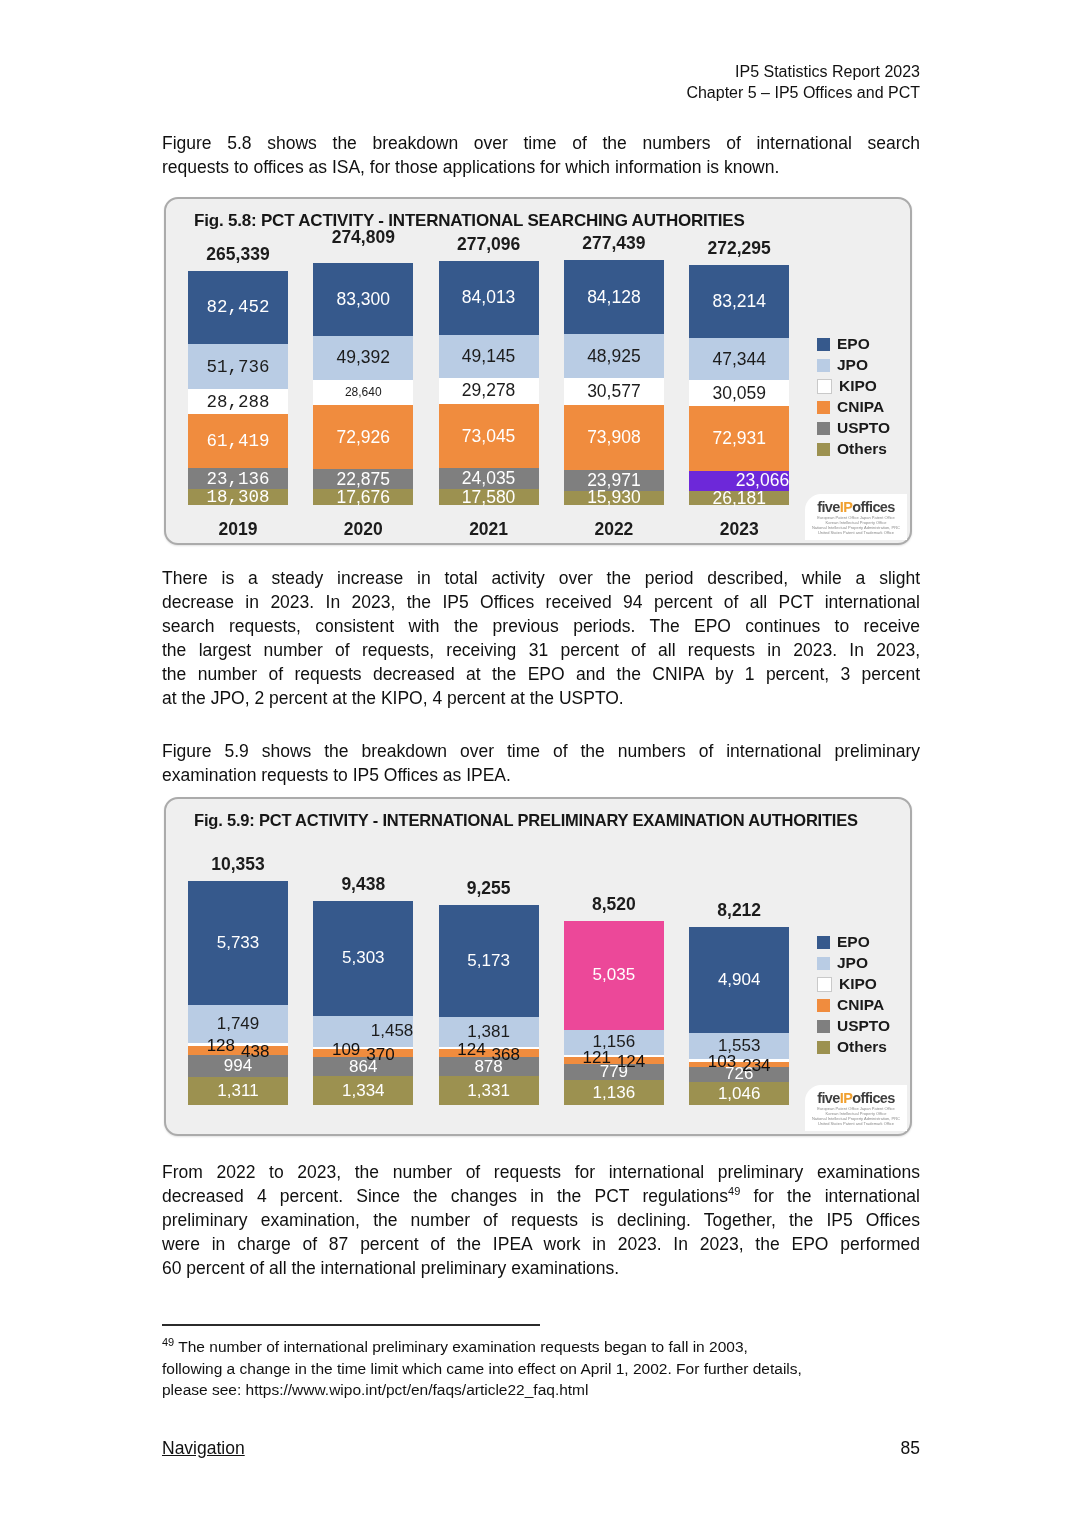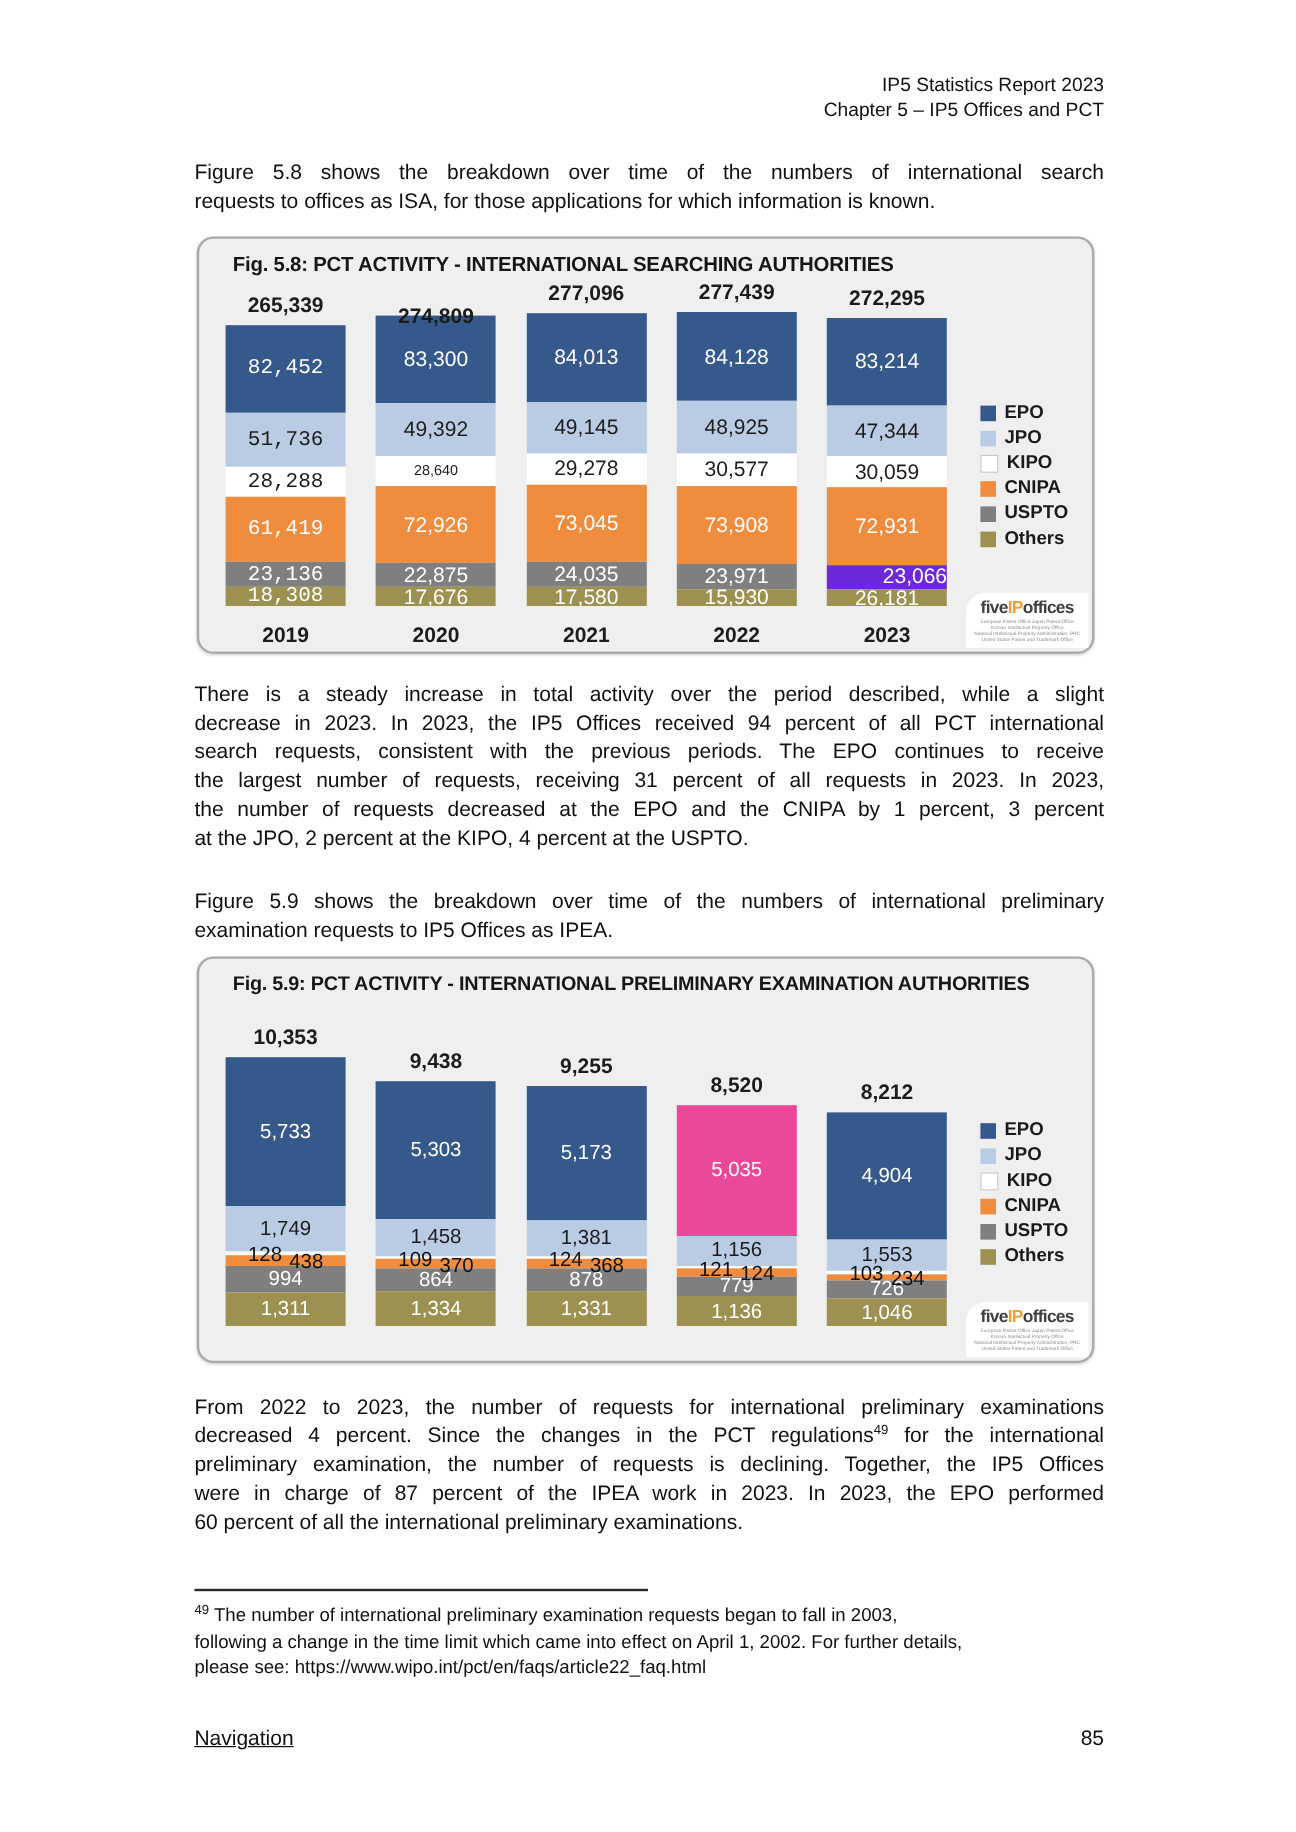--- a/index.html
+++ b/index.html
@@ -110,21 +110,21 @@
         <div class="seg" style="height: 64.3207px; background: rgb(240, 140, 62);">
           <span style="color: rgb(255, 255, 255); font-size: 17.5px;">72,926</span>
         </div>
         <div class="seg" style="height: 20.1758px; background: rgb(127, 127, 127);">
           <span style="color: rgb(255, 255, 255); font-size: 17.5px;">22,875</span>
         </div>
         <div class="seg" style="height: 15.5902px; background: rgb(156, 145, 80);">
           <span style="color: rgb(255, 255, 255); font-size: 17.5px;">17,676</span>
         </div>
       </div>
-      <div class="total-label" style="left: 134.3px; width: 126px; top: 54px;">274,809</div>
+      <div class="total-label" style="left: 134.3px; width: 126px; top: 28px;">274,809</div>
       <div class="year-label" style="left: 134.3px; width: 126px; top: 320px;">2020</div>
       <div class="bar" style="left: 272.6px; top: 61.6013px; width: 100px; height: 244.399px;">
         <div class="seg" style="height: 74.0995px; background: rgb(54, 89, 140);">
           <span style="color: rgb(255, 255, 255); font-size: 17.5px;">84,013</span>
         </div>
         <div class="seg" style="height: 43.3459px; background: rgb(185, 204, 228);">
           <span style="color: rgb(28, 28, 28); font-size: 17.5px;">49,145</span>
         </div>
         <div class="seg" style="height: 25.8232px; background: rgb(255, 255, 255);">
           <span style="color: rgb(28, 28, 28); font-size: 17.5px;">29,278</span>
@@ -252,21 +252,21 @@
           <span style="color: rgb(255, 255, 255); font-size: 17px;">1,311</span>
         </div>
         <span class="out-label" style="bottom: 48.7435px; right: 53%;">128</span>
         <span class="out-label" style="bottom: 42.6194px; left: 53%;">438</span>
       </div>
       <div class="total-label" style="left: 9px; width: 126px; top: 54.9611px;">10,353</div>
       <div class="bar" style="left: 147.3px; top: 101.762px; width: 100px; height: 204.238px;">
         <div class="seg" style="height: 114.757px; background: rgb(54, 89, 140);">
           <span style="color: rgb(255, 255, 255); font-size: 17px;">5,303</span>
         </div>
-        <div class="seg" style="height: 31.5511px; background: rgb(185, 204, 228);">
+        <div class="seg" style="height: 31.5511px; background: rgb(185, 204, 228); justify-content: flex-end;">
           <span style="color: rgb(28, 28, 28); font-size: 17px;">1,458</span>
         </div>
         <div class="seg" style="height: 2.35876px; background: rgb(255, 255, 255);"></div>
         <div class="seg" style="height: 8.0068px; background: rgb(240, 140, 62);"></div>
         <div class="seg" style="height: 18.697px; background: rgb(127, 127, 127);">
           <span style="color: rgb(255, 255, 255); font-size: 17px;">864</span>
         </div>
         <div class="seg" style="height: 28.8678px; background: rgb(156, 145, 80);">
           <span style="color: rgb(255, 255, 255); font-size: 17px;">1,334</span>
         </div>

